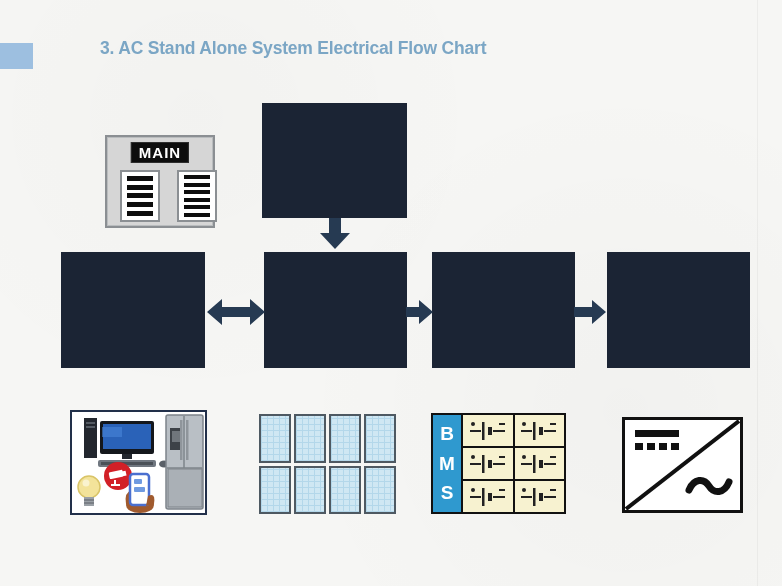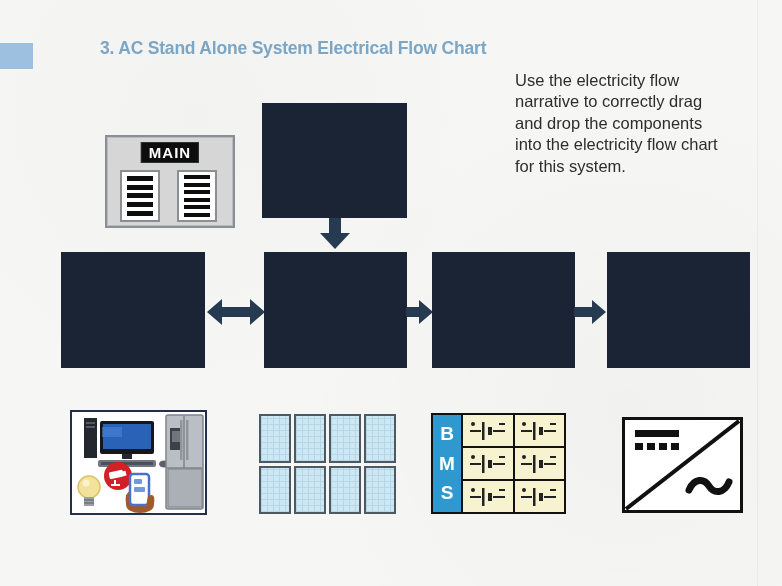--- a/index.html
+++ b/index.html
@@ -16,21 +16,21 @@
   .title{
     position:absolute;left:60px;top:38px;width:560px;
     font-size:17.5px;font-weight:bold;color:#7ba6c5;letter-spacing:-0.2px;margin-left:40px;
   }
   .instructions{
     position:absolute;left:515px;top:70px;width:215px;
     font-size:16.5px;line-height:1.3;color:#2d2d2d;
   }
   
   .panel-main{
-    position:absolute;left:105px;top:135px;width:130px;height:93px;
+    position:absolute;left:105px;top:135px;width:110px;height:93px;
     background:#d6d6d6;border:2px solid #8b8f93;box-sizing:border-box;
     box-shadow:0 0 0 1px #b9bcbe inset;
   }
   .panel-label{
     position:absolute;left:50%;top:5px;transform:translateX(-50%);
     background:#0d0d0d;color:#fff;font-weight:bold;font-size:15px;
     padding:1px 7px;letter-spacing:1px;border:1px solid #2e2e2e;
   }
   .breaker-col{
     position:absolute;top:33px;width:40px;height:52px;background:#fff;
@@ -73,21 +73,20 @@
 </style>
 </head>
 <body>
 
 <div class="stage">
   <div class="edge-line"></div>
 
   <div class="accent-bar"></div>
   <div class="title">3. AC Stand Alone System Electrical Flow Chart</div>
 
-  <div class="instructions">Use the electricity flow narrative to correctly drag and drop the components into the electricity flow chart for this system.</div>
 
   <div class="panel-main">
     <div class="panel-label">MAIN</div>
     <div class="breaker-col left">
       <div class="breaker-bar"></div>
       <div class="breaker-bar"></div>
       <div class="breaker-bar"></div>
       <div class="breaker-bar"></div>
       <div class="breaker-bar"></div>
     </div>

